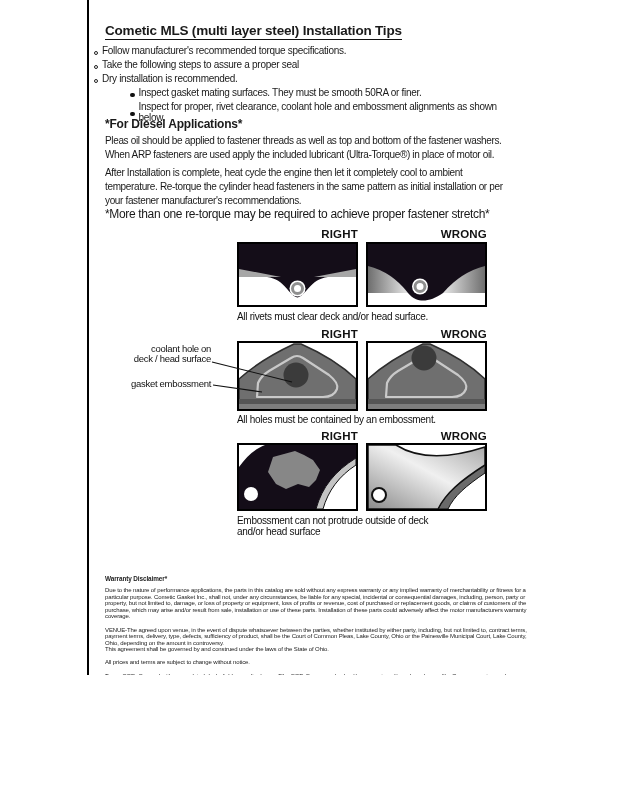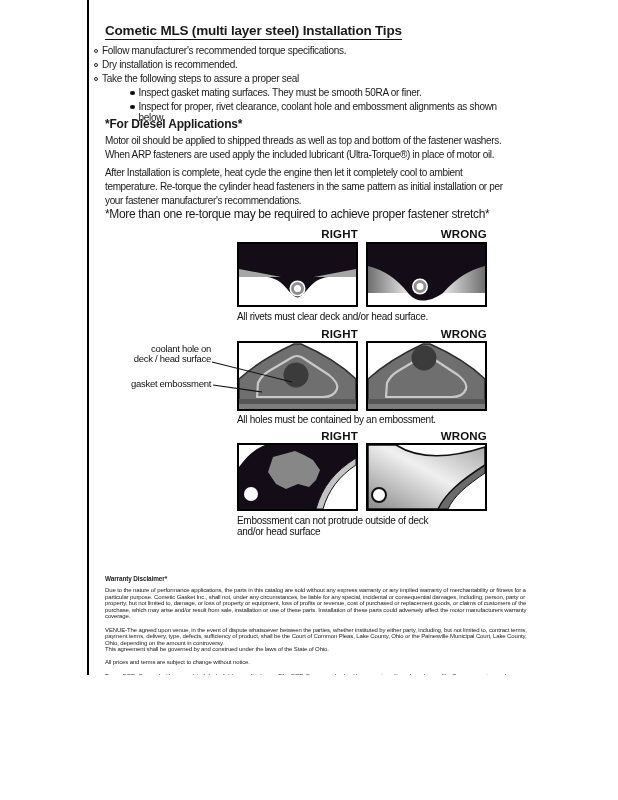--- a/index.html
+++ b/index.html
@@ -10,21 +10,21 @@
   }
   .left-rule { position:absolute; left:87px; top:0; width:2px; height:800px; background:#000; }
 
   .title {
     position:absolute; left:105px; top:23px;
     font-size:13.5px; font-weight:bold; letter-spacing:-0.2px;
     display:inline-block; border-bottom:1.6px solid #111; padding-bottom:1px;
   }
 
   .bullets { position:absolute; left:94px; top:46px; width:430px; font-size:10px; letter-spacing:-0.3px; }
-  .b { display:flex; align-items:flex-start; margin-bottom:3.6px; line-height:10.5px; }
+  .b { display:flex; align-items:center; margin-bottom:3.6px; line-height:10.5px; }
   .b.l2 { margin-left:36px; }
   .mo { flex:0 0 auto; width:4px; height:4px; border:1px solid #222; border-radius:50%; margin:2.5px 4px 0 0; }
   .mf { flex:0 0 auto; width:4.5px; height:4.5px; background:#111; border-radius:50%; margin:2.5px 4px 0 0; }
 
   .sect-head { position:absolute; left:105px; top:117px; font-size:12px; font-weight:bold; letter-spacing:-0.2px; }
   .para { position:absolute; left:105px; width:402px; font-size:10px; line-height:13.8px; letter-spacing:-0.35px; }
   .p1 { top:134px; }
   .p2 { top:166px; }
   .note { position:absolute; left:105px; top:207px; width:402px; font-size:12px; letter-spacing:-0.35px; }
 
@@ -51,38 +51,38 @@
 
   <h1 class="title">Cometic MLS (multi layer steel) Installation Tips</h1>
 
   <div class="bullets">
     <div class="b l1">
       <span class="mo"></span>
       <span>Follow manufacturer's recommended torque specifications.</span>
     </div>
     <div class="b l1">
       <span class="mo"></span>
-      <span>Dry installation is recommended.</span>
+      <span>Take the following steps to assure a proper seal</span>
     </div>
     <div class="b l1">
       <span class="mo"></span>
-      <span>Take the following steps to assure a proper seal</span>
+      <span>Dry installation is recommended.</span>
     </div>
     <div class="b l2">
       <span class="mf"></span>
       <span>Inspect gasket mating surfaces.  They must be smooth 50RA or finer.</span>
     </div>
     <div class="b l2">
       <span class="mf"></span>
       <span>Inspect for proper, rivet clearance, coolant hole and embossment alignments as shown below.</span>
     </div>
   </div>
 
   <h2 class="sect-head">*For Diesel Applications*</h2>
-  <p class="para p1">Motor oil should be applied to shipped threads as well as top and bottom of the fastener washers. When ARP fasteners are used apply the included lubricant (Ultra-Torque®) in place of motor oil.</p>
+  <p class="para p1">Pleas oil should be applied to fastener threads as well as top and bottom of the fastener washers. When ARP fasteners are used apply the included lubricant (Ultra-Torque®) in place of motor oil.</p>
   <p class="para p2">After Installation is complete, heat cycle the engine then let it completely cool to ambient temperature. Re-torque the cylinder head fasteners in the same pattern as initial installation or per your fastener manufacturer's recommendations.</p>
   <p class="note">*More than one re-torque may be required to achieve proper fastener stretch*</p>
 
   <div class="dlabel" style="left:237px; top:228px;">RIGHT</div>
   <div class="dlabel" style="left:366px; top:228px;">WRONG</div>
 
   <svg class="panel" style="left:237px; top:242px;" width="121" height="65" viewBox="0 0 121 65">
     <rect x="0" y="0" width="121" height="65" fill="#140d18"></rect>
     <rect x="2" y="35" width="117" height="28" fill="#ffffff"></rect>
     <polygon points="2,27 44,35 2,35" fill="#a6a6a6"></polygon>

